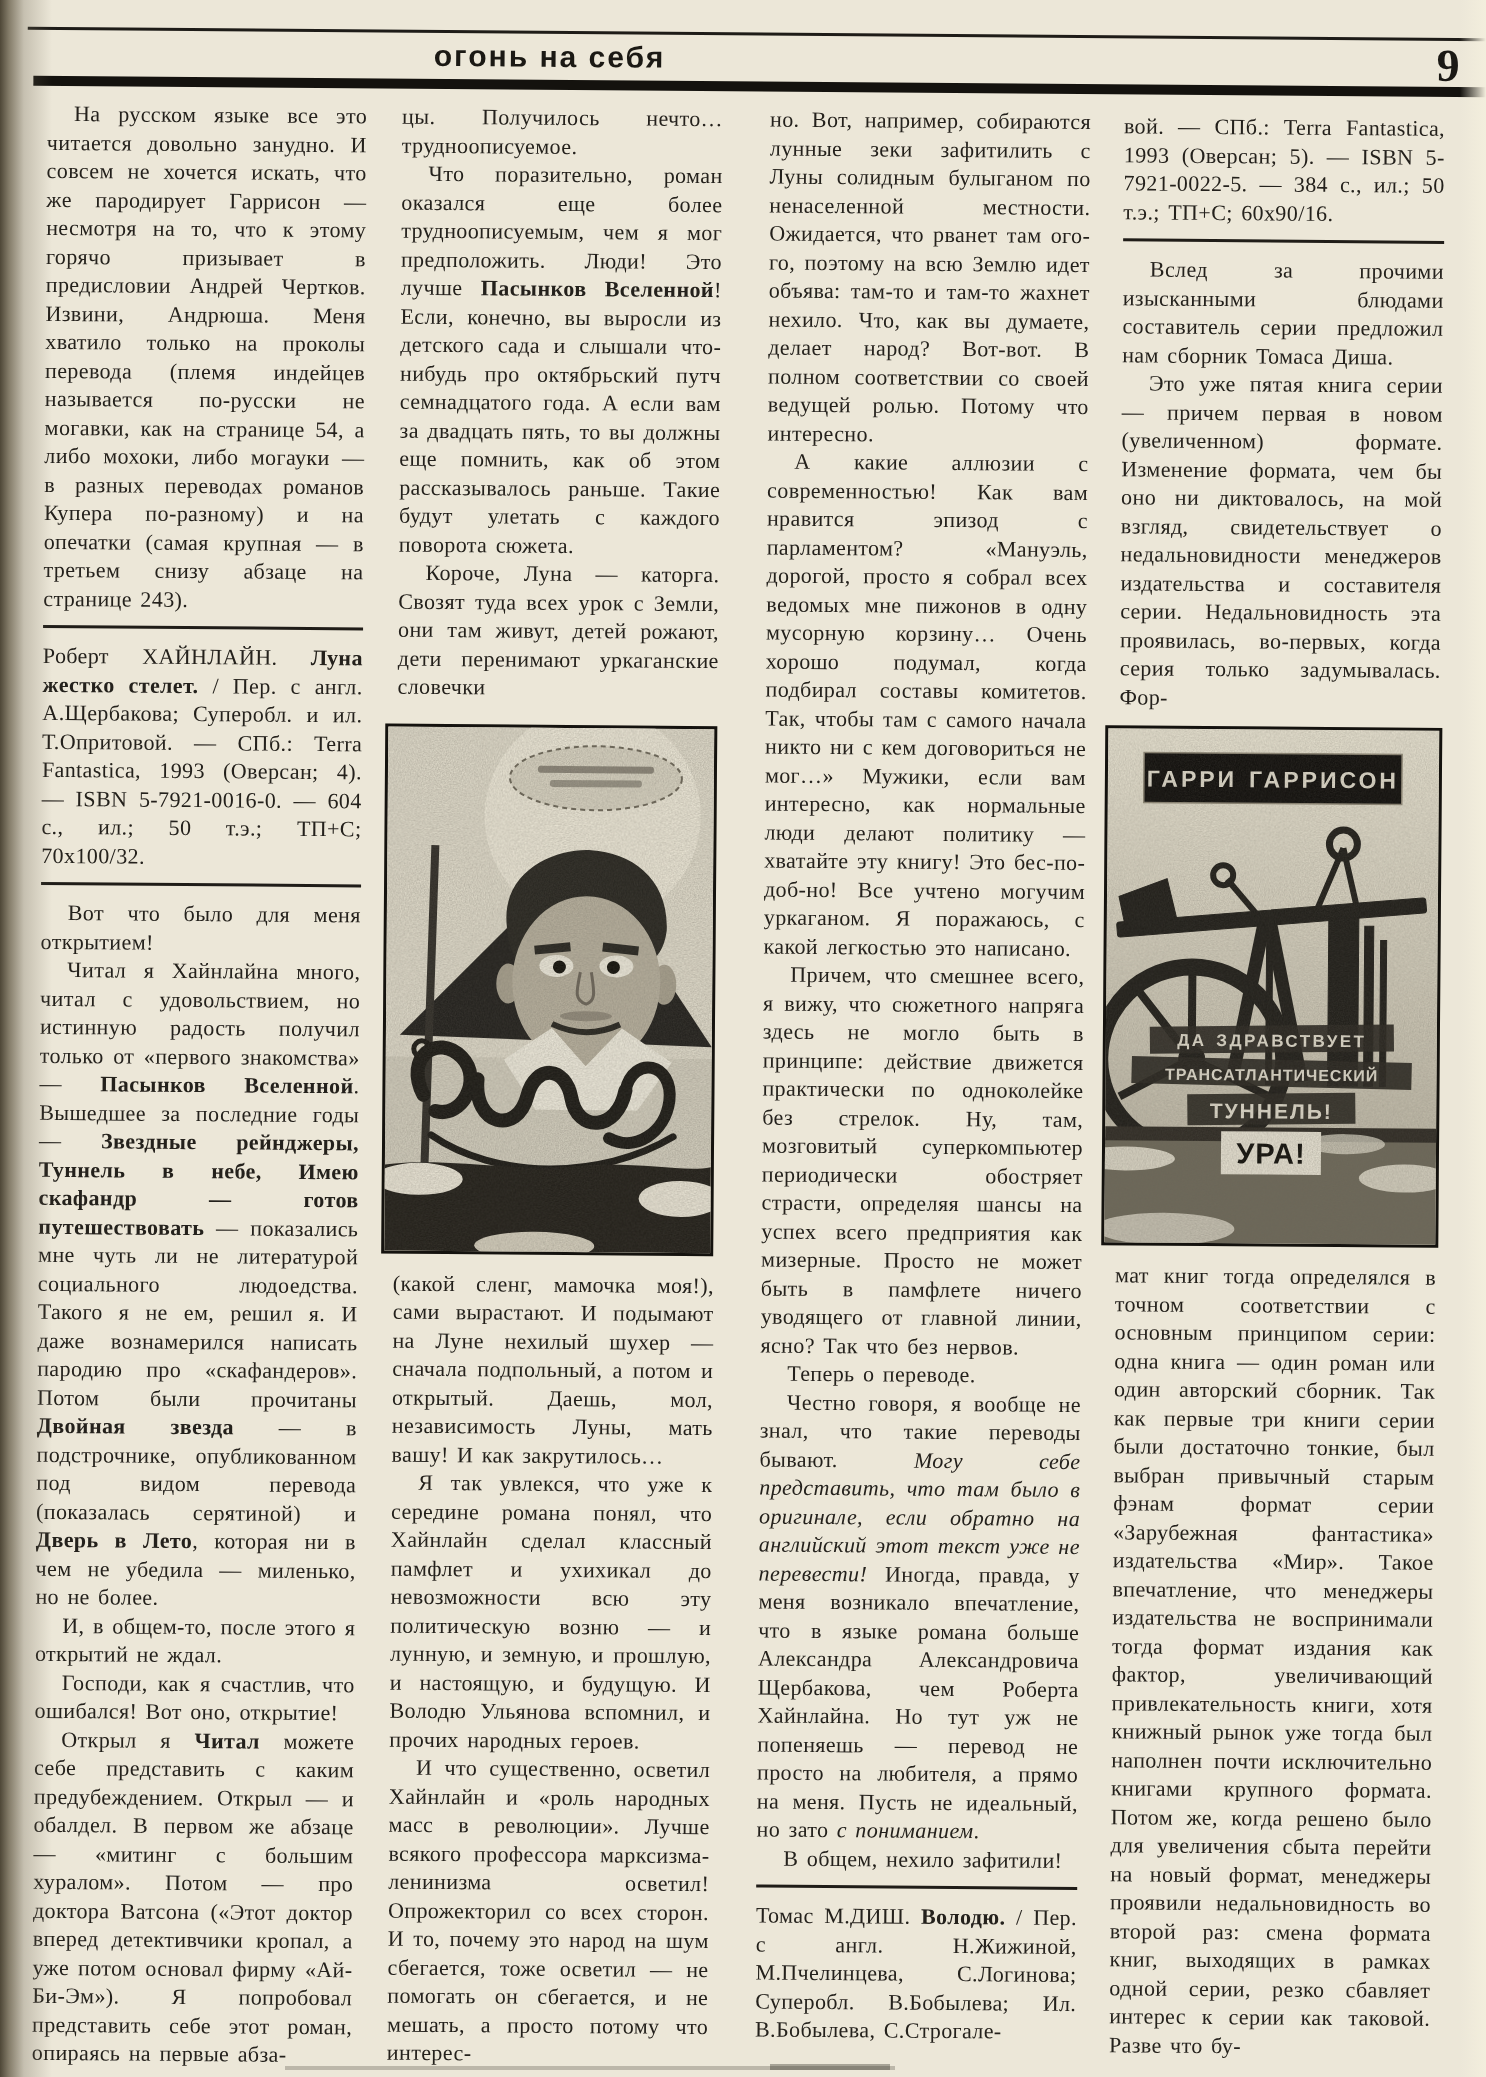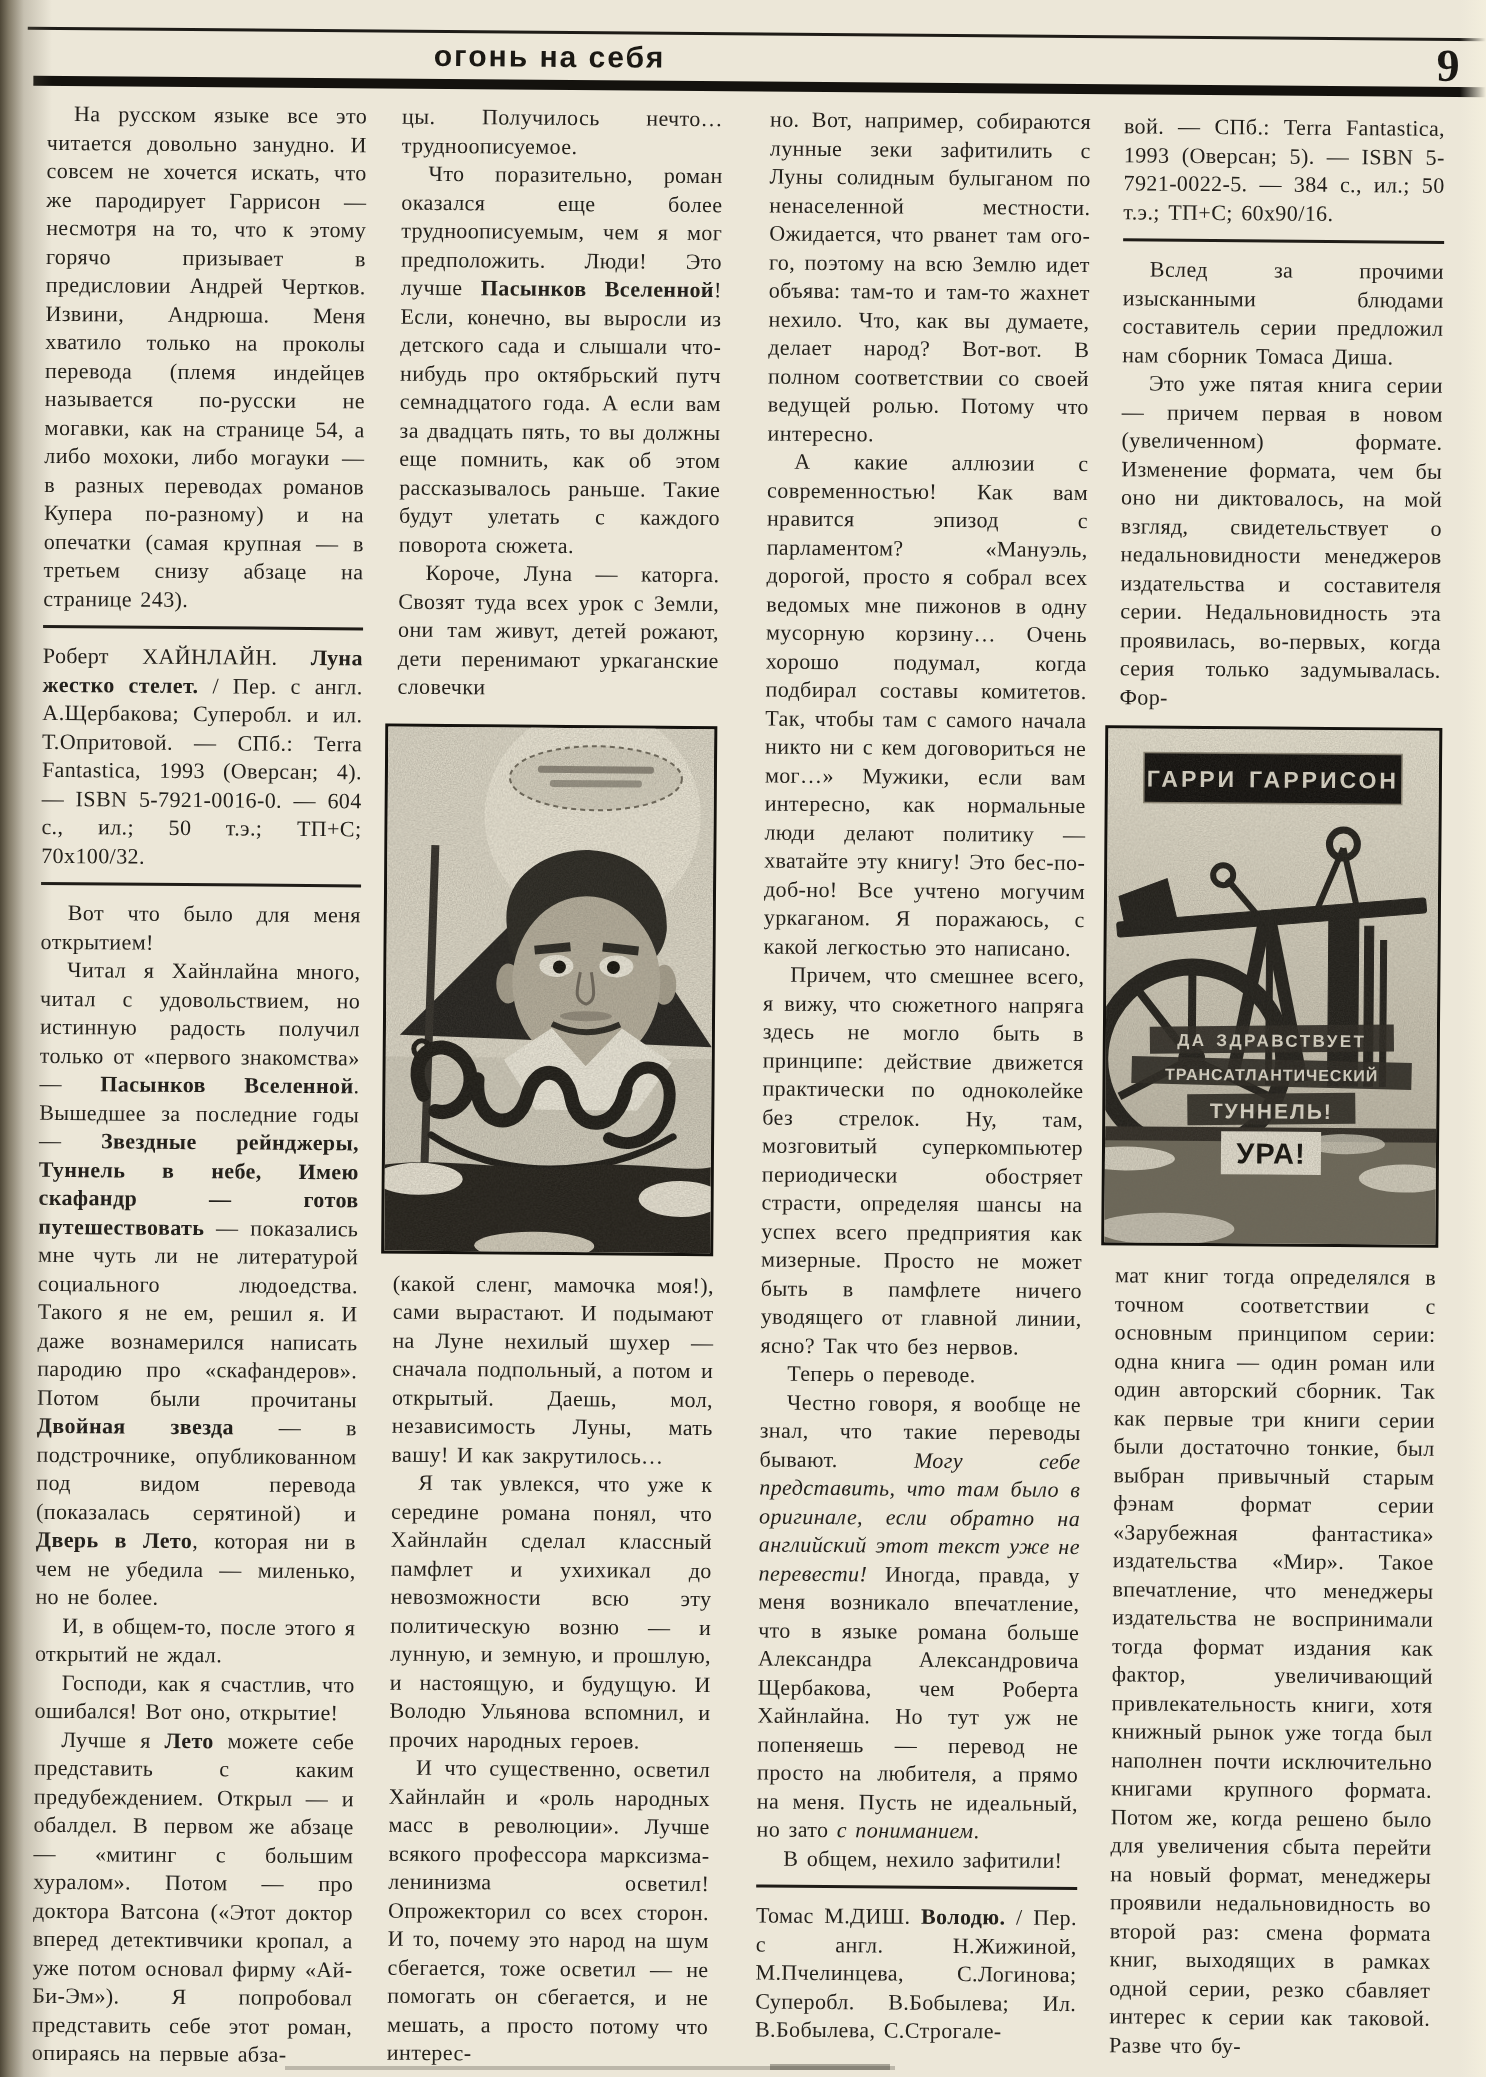--- a/index.html
+++ b/index.html
@@ -46,21 +46,21 @@
 
     <div class="col c1">
       <p class="ind">На русском языке все это читается довольно занудно. И совсем не хочется искать, что же пародирует Гаррисон — несмотря на то, что к этому горячо призывает в предисловии Андрей Чертков. Извини, Андрюша. Меня хватило только на проколы перевода (племя индейцев называется по-русски не могавки, как на странице 54, а либо мохоки, либо могауки — в разных переводах романов Купера по-разному) и на опечатки (самая крупная — в третьем снизу абзаце на странице 243).</p>
       <div class="rule"></div>
       <p class="bib"><span>Роберт ХАЙНЛАЙН. </span><span class="rb">Луна жестко стелет.</span><span> / Пер. с англ. А.Щербакова; Суперобл. и ил. Т.Опритовой. — СПб.: Terra Fantastica, 1993 (Оверсан; 4). — ISBN 5-7921-0016-0. — 604 с., ил.; 50 т.э.; ТП+С; 70х100/32.</span></p>
       <div class="rule"></div>
       <p class="ind">Вот что было для меня открытием!</p>
       <p class="ind"><span>Читал я Хайнлайна много, читал с удовольствием, но истинную радость получил только от «первого знакомства» — </span><span class="rb">Пасынков Вселенной</span><span>. Вышедшее за последние годы — </span><span class="rb">Звездные рейнджеры, Туннель в небе, Имею скафандр — готов путешествовать</span><span> — показались мне чуть ли не литературой социального людоедства. Такого я не ем, решил я. И даже вознамерился написать пародию про «скафандеров». Потом были прочитаны </span><span class="rb">Двойная звезда</span><span> — в подстрочнике, опубликованном под видом перевода (показалась серятиной) и </span><span class="rb">Дверь в Лето</span><span>, которая ни в чем не убедила — миленько, но не более.</span></p>
       <p class="ind">И, в общем-то, после этого я открытий не ждал.</p>
       <p class="ind">Господи, как я счастлив, что ошибался! Вот оно, открытие!</p>
-      <p class="ind"><span>Лучше я </span><span class="rb">Лето</span><span> можете себе представить с каким предубеждением. Открыл — и обалдел. В первом же абзаце — «митинг с большим хуралом». Потом — про доктора Ватсона («Этот доктор вперед детективчики кропал, а уже потом основал фирму «Ай-Би-Эм»). Я попробовал представить себе этот роман, опираясь на первые абза-</span></p>
+      <p class="ind"><span>Открыл я </span><span class="rb">Читал</span><span> можете себе представить с каким предубеждением. Открыл — и обалдел. В первом же абзаце — «митинг с большим хуралом». Потом — про доктора Ватсона («Этот доктор вперед детективчики кропал, а уже потом основал фирму «Ай-Би-Эм»). Я попробовал представить себе этот роман, опираясь на первые абза-</span></p>
     </div>
 
     <div class="col c2">
       <p>цы. Получилось нечто… трудноописуемое.</p>
       <p class="ind"><span>Что поразительно, роман оказался еще более трудноописуемым, чем я мог предположить. Люди! Это лучше </span><span class="rb">Пасынков Вселенной</span><span>! Если, конечно, вы выросли из детского сада и слышали что-нибудь про октябрьский путч семнадцатого года. А если вам за двадцать пять, то вы должны еще помнить, как об этом рассказывалось раньше. Такие будут улетать с каждого поворота сюжета.</span></p>
       <p class="ind">Короче, Луна — каторга. Свозят туда всех урок с Земли, они там живут, детей рожают, дети перенимают уркаганские словечки</p>
 
       <figure class="figw-luna">
         <svg class="fig" width="326" height="524" viewBox="0 0 326 524" xmlns="http://www.w3.org/2000/svg">
           <defs>

